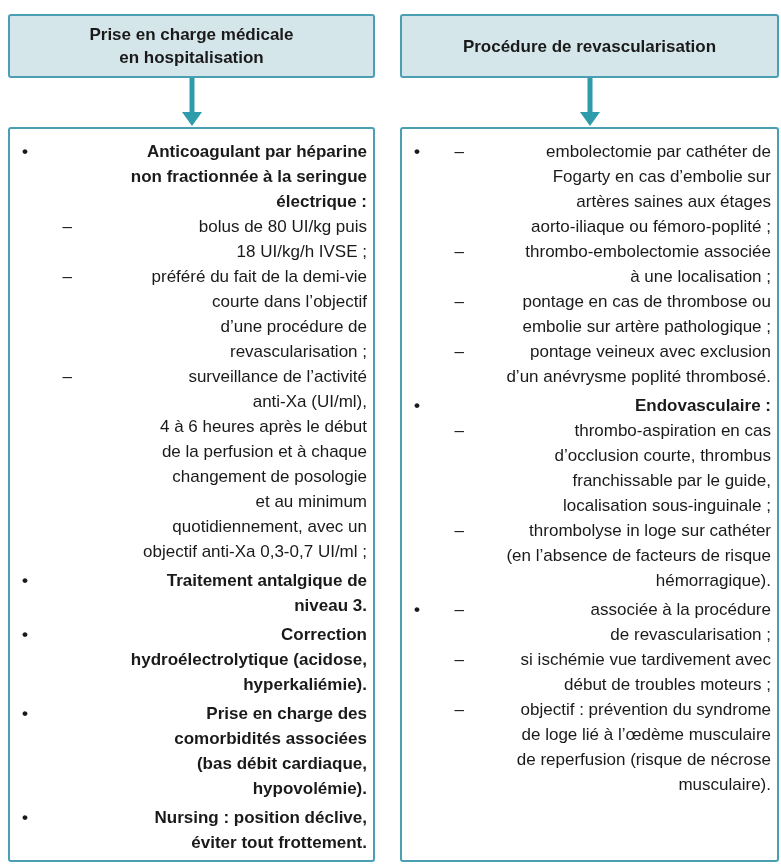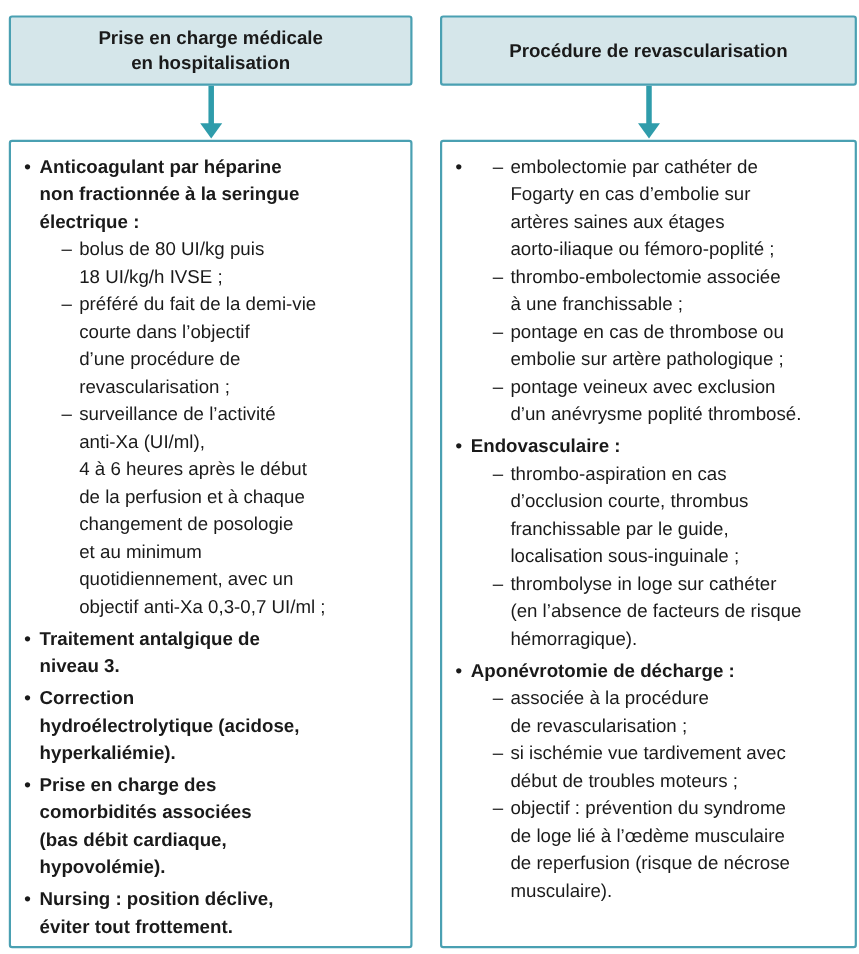--- a/index.html
+++ b/index.html
@@ -52,21 +52,21 @@
     border:2px solid var(--border);
     border-radius:3px;
     padding:10px 6px 8px 12px;
     font-size:17px;line-height:25px;
     overflow:hidden;
   }
 
   .item{display:flex;align-items:flex-start;}
   .item + .item{margin-top:4px;}
   .bullet{flex:none;width:14px;font-weight:bold;}
-  .item-body{flex:1;min-width:0;}
+  .item-body{flex:1;min-width:0;text-align:right;}
   .item-label{font-weight:bold;white-space:pre-line;}
   .subitem{display:flex;align-items:flex-start;margin-left:20px;}
   .dash{flex:none;width:16px;}
   .sub-label{flex:1;min-width:0;white-space:pre-line;}
 </style>
 </head>
 <body>
 
 <div class="diagram">
 
@@ -156,21 +156,21 @@
             <div class="subitem">
               <span class="dash">–</span>
               <div class="sub-label">embolectomie par cathéter de
 Fogarty en cas d’embolie sur
 artères saines aux étages
 aorto-iliaque ou fémoro-poplité ;</div>
             </div>
             <div class="subitem">
               <span class="dash">–</span>
               <div class="sub-label">thrombo-embolectomie associée
-à une franchissable ;</div>
+à une localisation ;</div>
             </div>
             <div class="subitem">
               <span class="dash">–</span>
               <div class="sub-label">pontage en cas de thrombose ou
 embolie sur artère pathologique ;</div>
             </div>
             <div class="subitem">
               <span class="dash">–</span>
               <div class="sub-label">pontage veineux avec exclusion
 d’un anévrysme poplité thrombosé.</div>
@@ -192,21 +192,20 @@
               <span class="dash">–</span>
               <div class="sub-label">thrombolyse in loge sur cathéter
 (en l’absence de facteurs de risque
 hémorragique).</div>
             </div>
           </div>
         </div>
         <div class="item">
           <span class="bullet">•</span>
           <div class="item-body">
-            <div class="item-label">Aponévrotomie de décharge :</div>
             <div class="subitem">
               <span class="dash">–</span>
               <div class="sub-label">associée à la procédure
 de revascularisation ;</div>
             </div>
             <div class="subitem">
               <span class="dash">–</span>
               <div class="sub-label">si ischémie vue tardivement avec
 début de troubles moteurs ;</div>
             </div>

